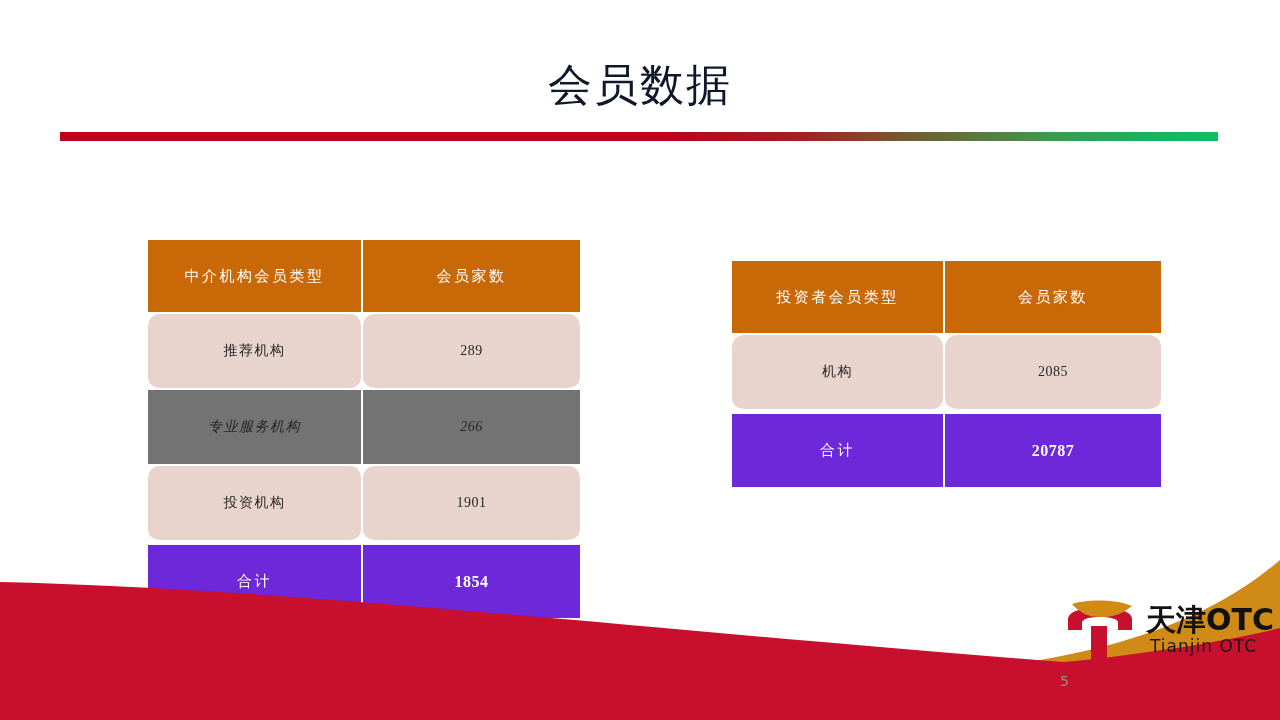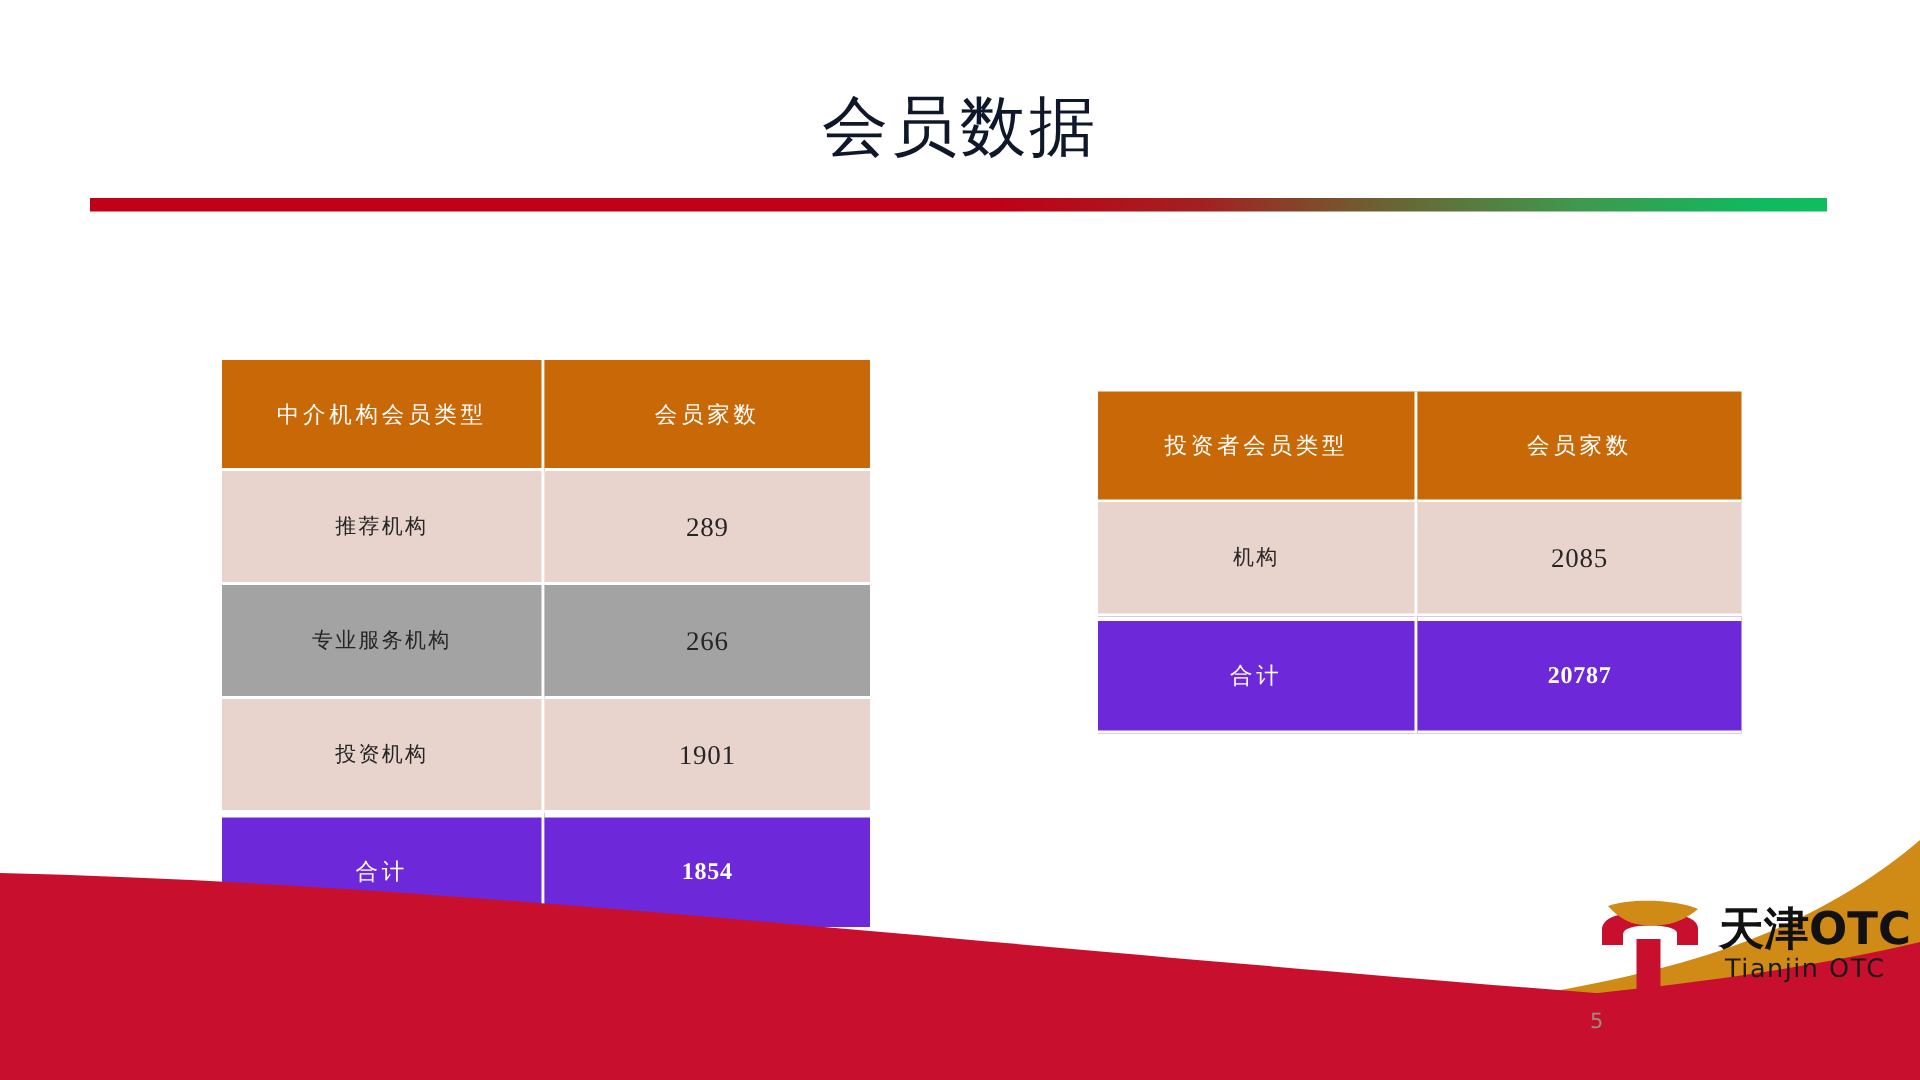--- a/index.html
+++ b/index.html
@@ -91,24 +91,24 @@
     border-bottom: 3px solid #ffffff;
   }
   .body-cell {
     font-size: 14px;
     color: #262626;
     height: 50px;
     letter-spacing: 1.5px;
   }
   .body-cell.num {
     letter-spacing: 0.5px;
-    font-size: 18px;
-  }
-  .row-a .body-cell { background: #E9D4CD; }
-  .row-b .body-cell { background: #a3a3a3; }
+    font-size: 14px;
+  }
+  .row-a .body-cell { background: #E9D4CD; border-radius: 12px; }
+  .row-b .body-cell { background: #737373; font-style: italic; }
 
   .total-cell {
     background: #6d28d9;
     color: #ffffff;
     height: 49px;
     font-size: 15px;
     letter-spacing: 2.5px;
     border-top: 3px solid #ffffff;
     border-bottom: none;
   }

